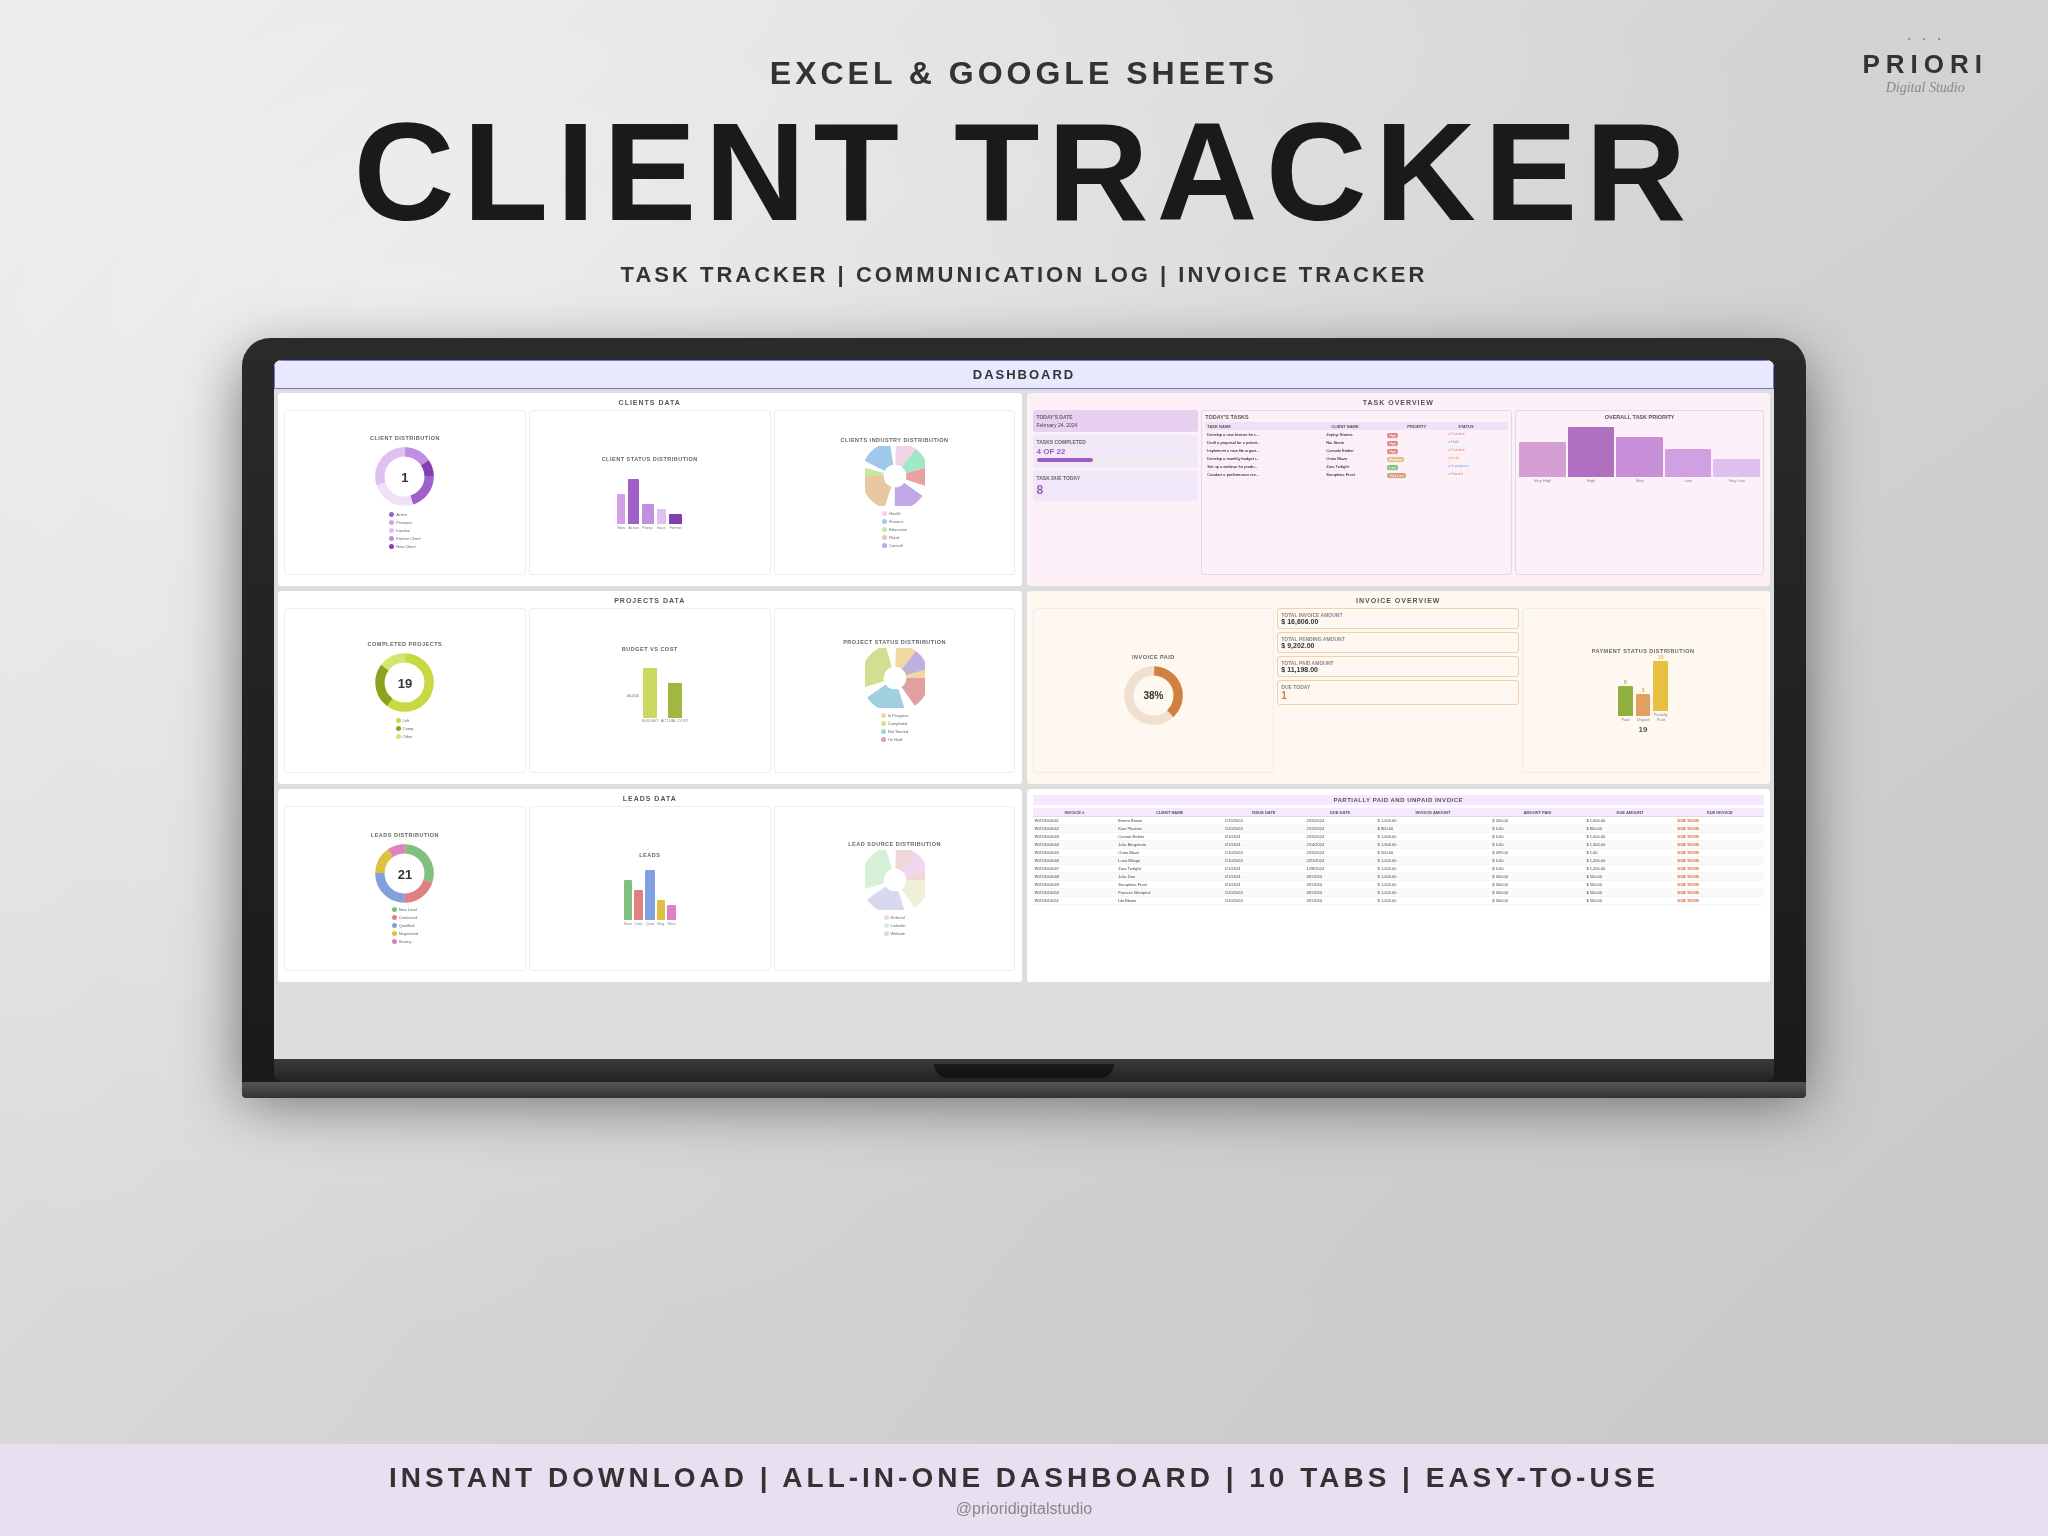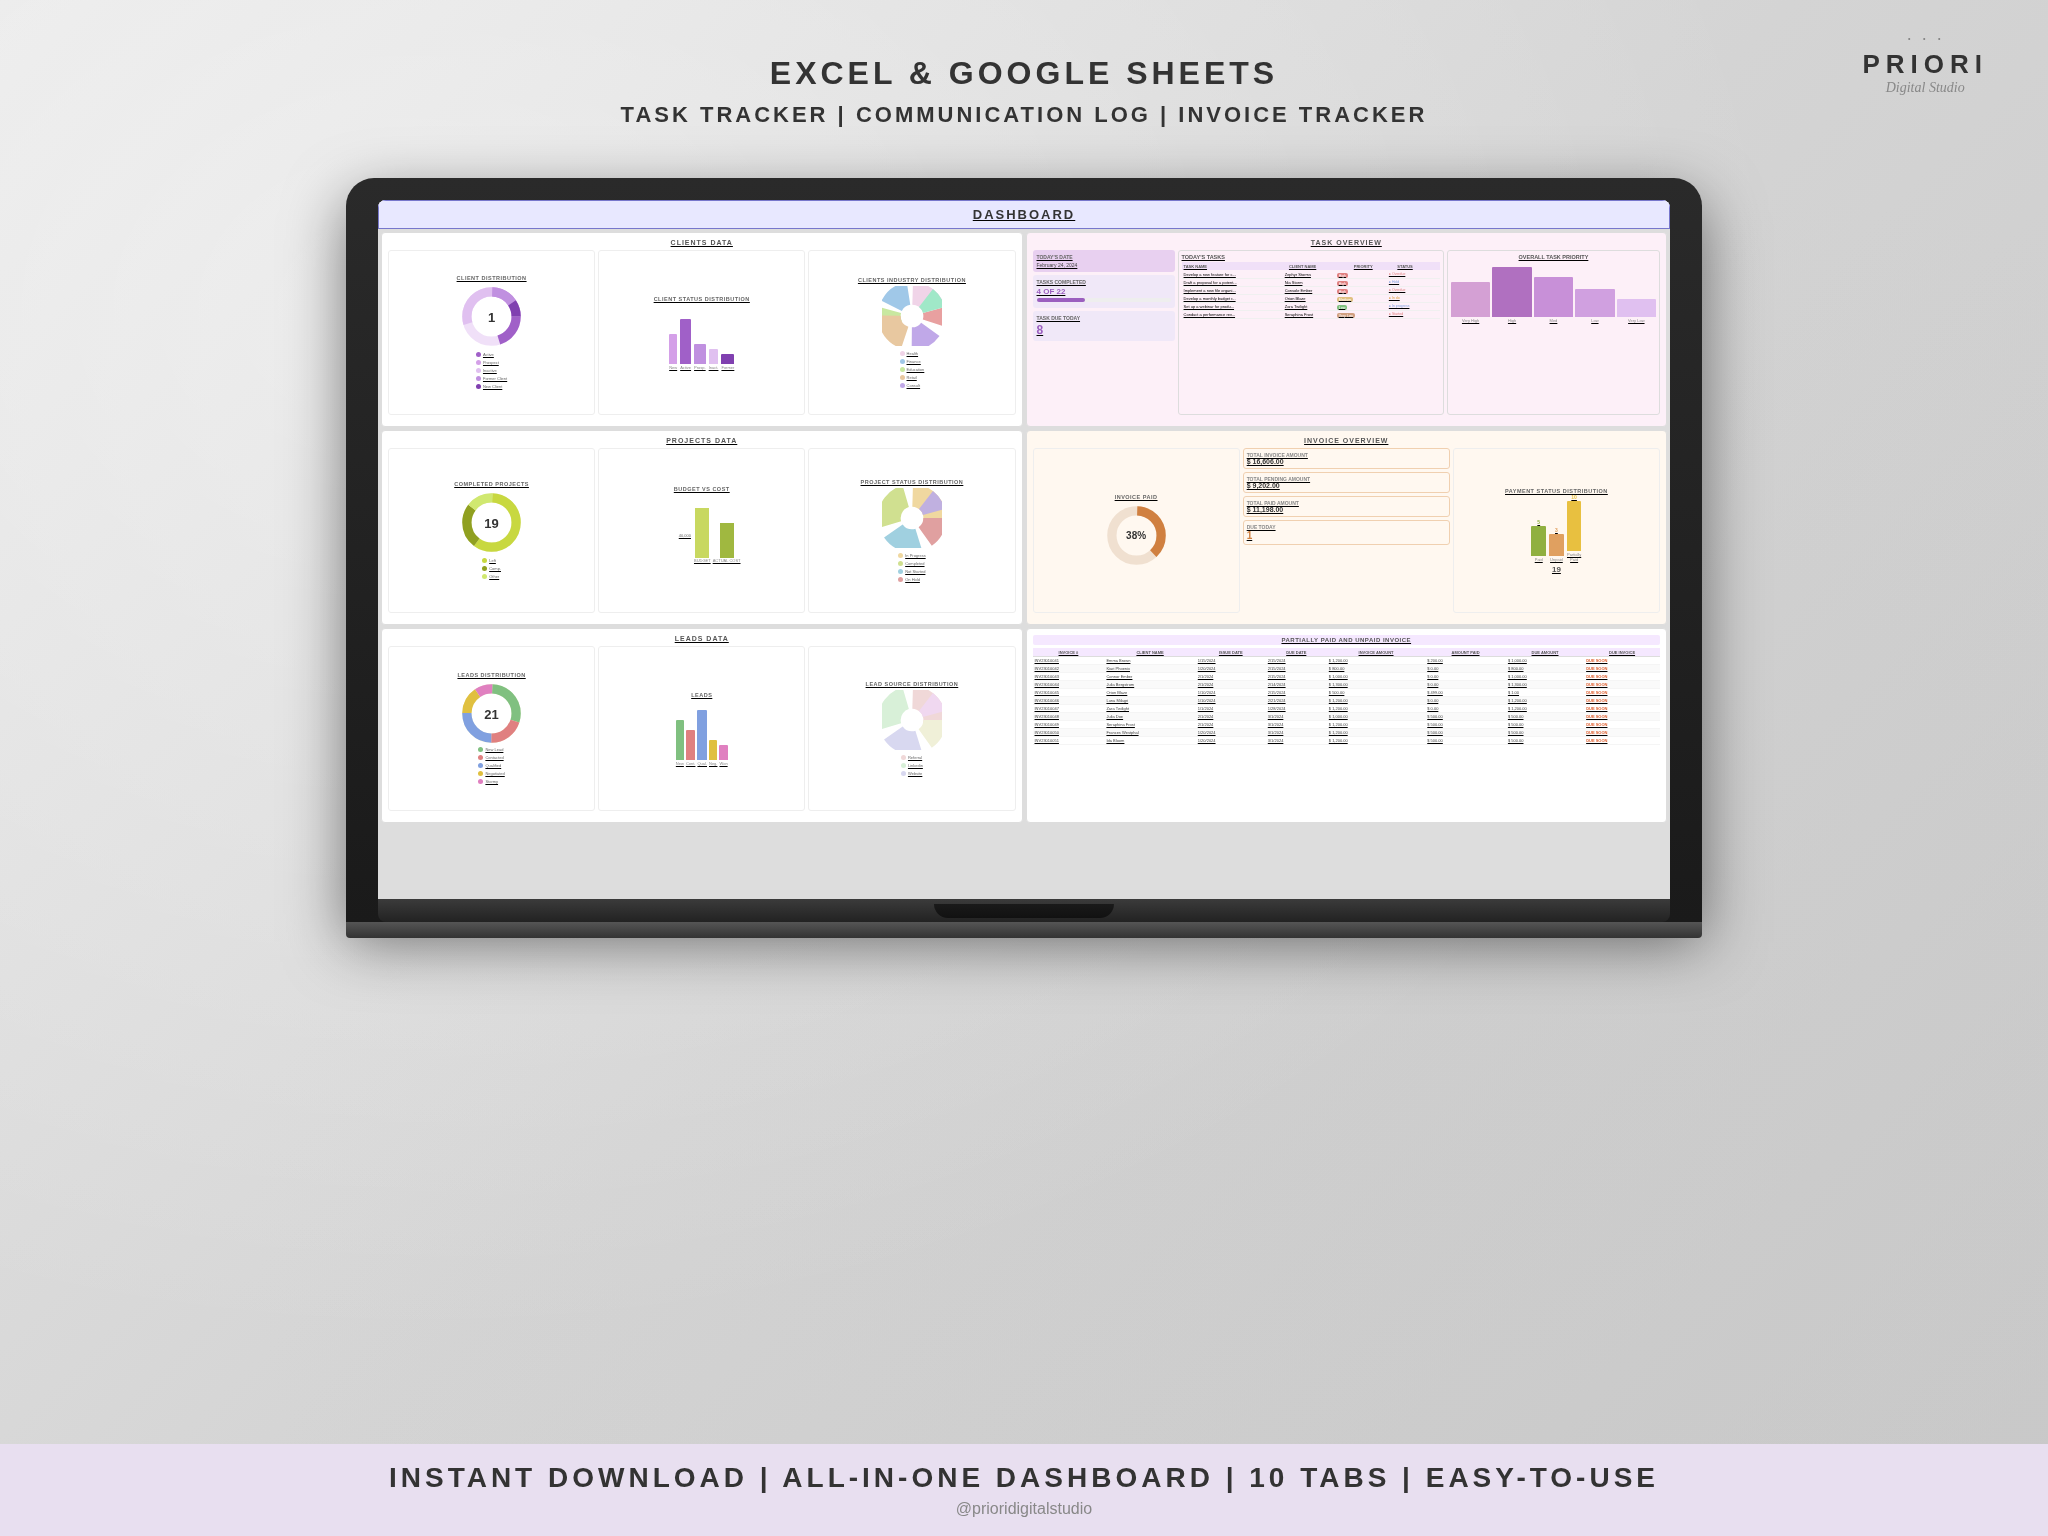--- a/index.html
+++ b/index.html
@@ -82,23 +82,22 @@
       font-size: 22px;
       font-weight: 700;
       letter-spacing: 3px;
       color: #333;
       margin-bottom: 30px;
     }
 
     
     .laptop-wrapper {
       position: relative;
-      width: 1356px;
+      width: 1564px;
       margin: 0 auto;
-      text-decoration: underline;
     }
 
     .laptop-outer {
       background: linear-gradient(180deg, #2a2a2a 0%, #1a1a1a 100%);
       border-radius: 28px 28px 0 0;
       padding: 22px 32px 0 32px;
       box-shadow: 0 20px 60px rgba(0,0,0,0.5);
     }
 
     .laptop-screen {
@@ -346,20 +345,21 @@
 <div class="page-container">
 
   <div class="brand-logo">
     <div class="dots">· · ·</div>
     <div class="brand-name">PRIORI</div>
     <div class="brand-sub">Digital Studio</div>
   </div>
 
   <div class="header-section">
     <div class="subtitle-top">EXCEL &amp; GOOGLE SHEETS</div>
+    <div class="main-title">CLIENT TRACKER</div>
     <div class="features-row">TASK TRACKER  |  COMMUNICATION LOG  |  INVOICE TRACKER</div>
   </div>
 
   <div class="laptop-wrapper">
     <div class="laptop-outer">
       <div class="laptop-screen">
         <div class="screen-inner">
 
           <div class="dashboard-bar">
             <span>DASHBOARD</span>

